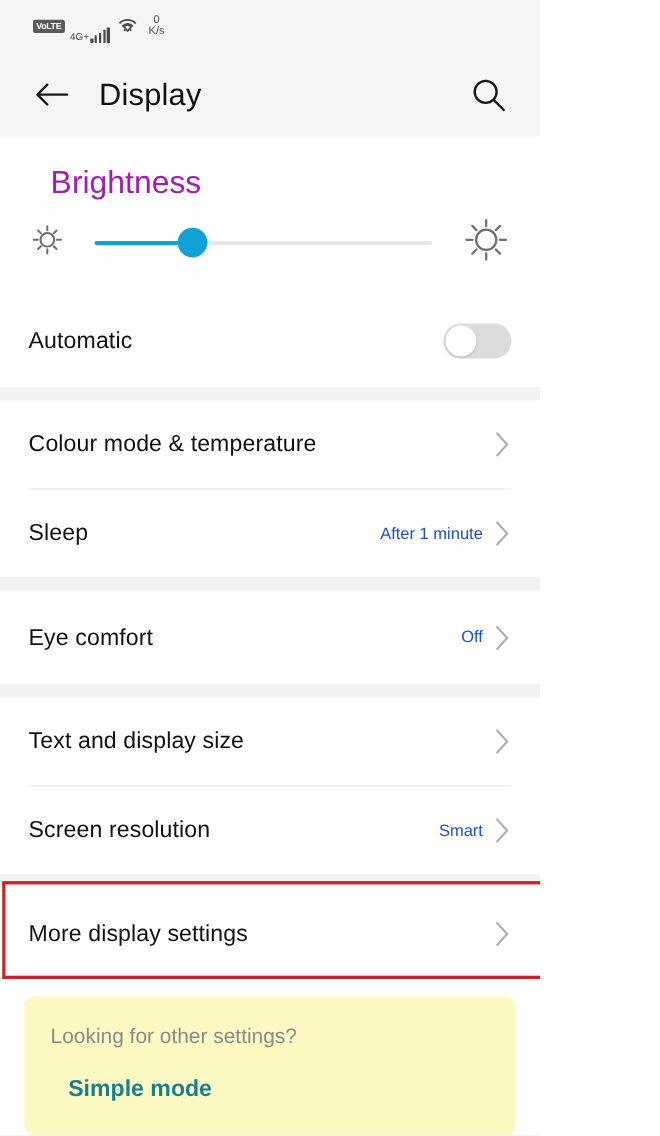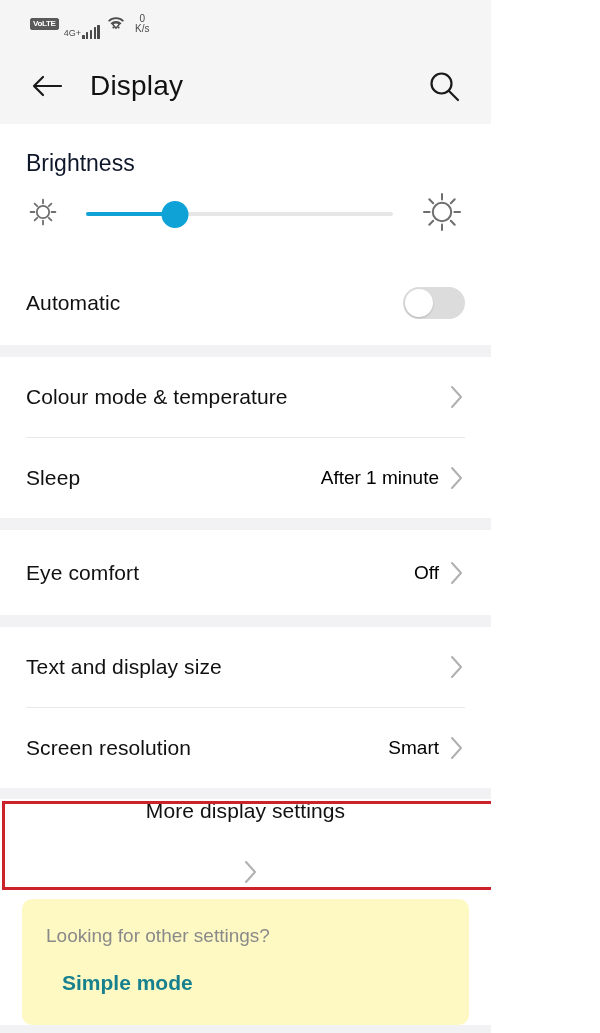--- a/index.html
+++ b/index.html
@@ -59,25 +59,25 @@
 
   
   .gap { background:#f2f2f4; }
   .card { background:#ffffff; }
   .row {
     display:flex; align-items:center; justify-content:space-between;
     padding:0 26px; min-height:80px; cursor:pointer; position:relative;
   }
   .row-label { font-size:21px; color:#111; letter-spacing:.1px;}
   .row-right { display:flex; align-items:center; gap:10px;}
-  .row-value { font-size:19px; color:#000000; }
+  .row-value { font-size:15px; color:#1d4ed8; }
   .divider { height:1px; background:#e8e8e8; margin-left:26px; margin-right:26px;}
 
   
-  .section-title { font-size:23px; color:#0f172a; padding:26px 26px 0 26px; }
+  .section-title { font-size:29px; color:#a21caf; padding:26px 26px 0 26px;margin-left:20px; }
   .slider-row { display:flex; align-items:center; padding:12px 26px 22px 26px; gap:0;}
   .slider-track-wrap { flex:1; position:relative; height:26px; margin:0 26px; display:flex; align-items:center;}
   .track { position:absolute; left:0; right:0; height:4px; background:#e6e6e6; border-radius:2px;}
   .track-fill { position:absolute; left:0; height:4px; border-radius:2px;}
   .thumb { position:absolute; width:27px; height:27px; border-radius:50%; transform:translateX(-50%);}
 
   
   .toggle { width:62px; height:32px; border-radius:16px; background:#dcdcdc; position:relative; cursor:pointer;}
   .toggle .knob {
     position:absolute; top:2px; left:2px; width:28px; height:28px; border-radius:50%;
@@ -255,21 +255,21 @@
         <svg width="16" height="26" viewBox="0 0 16 26">
             <path d="M3 3 L12 13 L3 23" fill="none" stroke="#b0b0b0" stroke-width="2" stroke-linecap="round" stroke-linejoin="round"></path>
           </svg>
       </span>
     </div>
   </div>
 
   <div class="gap" style="height:11px"></div>
 
   <div class="card">
-    <div class="row" style="min-height:86px;flex-direction:column;">
+    <div class="row" style="min-height:86px;">
       <span class="row-label">More display settings</span>
       <span class="row-right">
         <span class="row-value"></span>
         <svg width="16" height="26" viewBox="0 0 16 26">
             <path d="M3 3 L12 13 L3 23" fill="none" stroke="#b0b0b0" stroke-width="2" stroke-linecap="round" stroke-linejoin="round"></path>
           </svg>
       </span>
     </div>
   </div>
 

